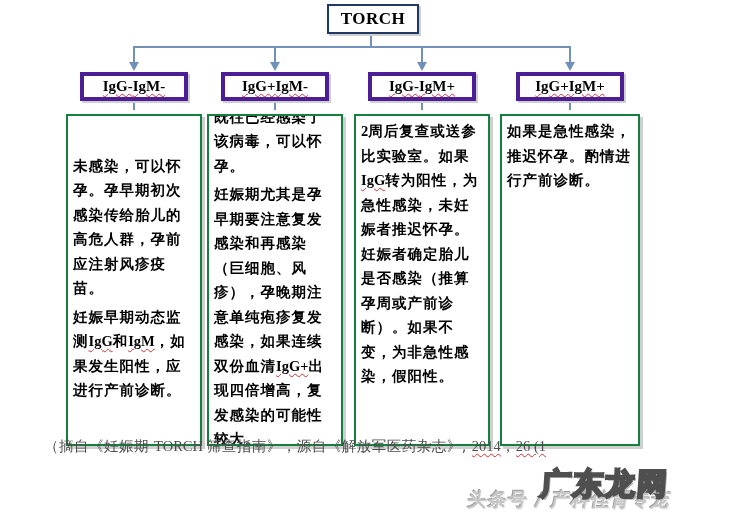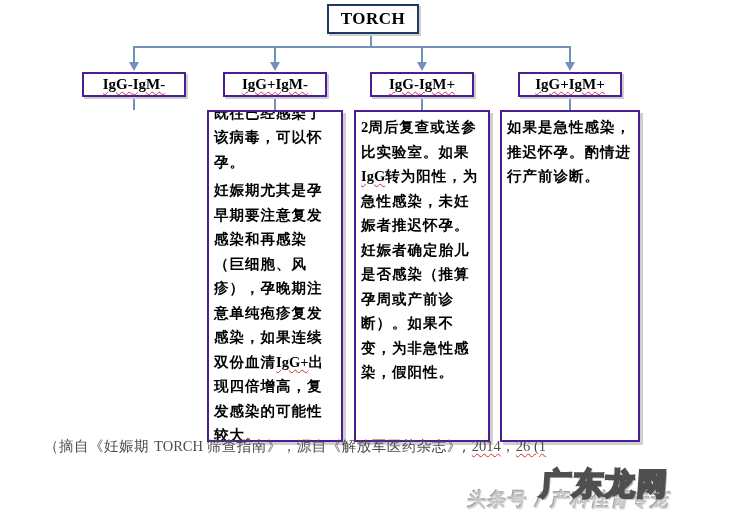--- a/index.html
+++ b/index.html
@@ -11,25 +11,25 @@
   .root-box{position:absolute;left:327px;top:4px;width:88px;height:26px;border:2px solid #1f3864;
             background:#fff;display:flex;align-items:center;justify-content:center;
             box-shadow:2px 2px 0 #cfcfcf;font-family:"Liberation Serif",serif;
             font-weight:bold;font-size:17px;color:#000;letter-spacing:.5px;}
   
   .branch{position:absolute;top:72px;}
   .c1{left:66px;width:136px;}
   .c2{left:207px;width:136px;}
   .c3{left:354px;width:136px;}
   .c4{left:500px;width:140px;}
-  .label-box{width:100px;height:21px;margin:0 auto;border:2px solid #4c1d95;background:#fff;
+  .label-box{width:100px;height:21px;margin:0 auto;border:4px solid #4c1d95;background:#fff;
              box-shadow:2px 2px 0 #cfcfcf;display:flex;align-items:center;justify-content:center;
              font-family:"Liberation Serif",serif;font-weight:bold;font-size:15px;
              letter-spacing:1px;white-space:nowrap;}
-  .content-box{margin-top:13px;height:322px;border:2px solid #4c1d95;background:#fff;
+  .content-box{margin-top:13px;height:322px;border:2px solid #15803d;background:#fff;
                box-shadow:3px 3px 0 #cfcfcf;padding:3px 5px;display:flex;flex-direction:column;
                overflow:hidden;}
   .v-center{justify-content:center;}
   .content-box p{margin:0 0 4px 0;font-weight:bold;font-size:14.5px;line-height:24.5px;
                  letter-spacing:1px;color:#000;}
   .lat{font-family:"Liberation Serif",serif;letter-spacing:0;}
   .sq{text-decoration-line:underline;text-decoration-style:wavy;text-decoration-color:#cc3333;
       text-decoration-thickness:1px;text-underline-offset:2px;}
   
   .caption{position:absolute;left:44px;top:437px;width:680px;font-size:14.5px;color:#4d4d4d;
@@ -70,20 +70,24 @@
 
   <div class="root-box">
     <span>TORCH</span>
   </div>
 
   <div class="branch c1">
     <div class="label-box">
         <span class="lat sq">IgG-</span> 
         <span class="lat sq">IgM-</span>
       </div>
+    <div class="content-box v-center">
+        <p>未感染，可以怀孕。孕早期初次感染传给胎儿的高危人群，孕前应注射风疹疫苗。</p>
+        <p>妊娠早期动态监测<span class="lat sq">IgG</span>和<span class="lat sq">IgM</span>，如果发生阳性，应进行产前诊断。</p>
+      </div>
   </div>
 
   <div class="branch c2">
     <div class="label-box">
         <span class="lat sq">IgG+</span> 
         <span class="lat sq">IgM-</span>
       </div>
     <div class="content-box v-center">
         <p>既往已经感染了该病毒，可以怀孕。</p>
         <p>妊娠期尤其是孕早期要注意复发感染和再感染（巨细胞、风疹），孕晚期注意单纯疱疹复发感染，如果连续双份血清<span class="lat sq">IgG+</span>出现四倍增高，复发感染的可能性较大。</p>

